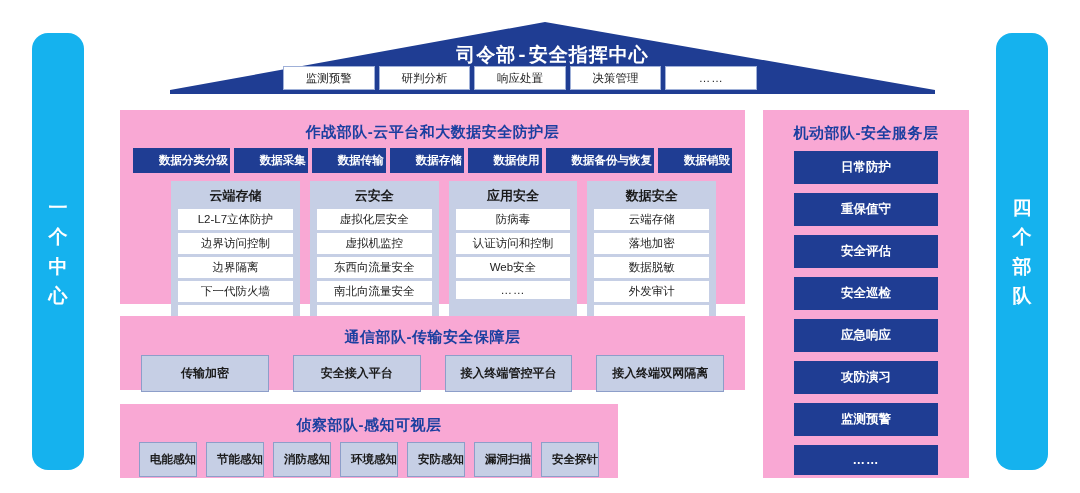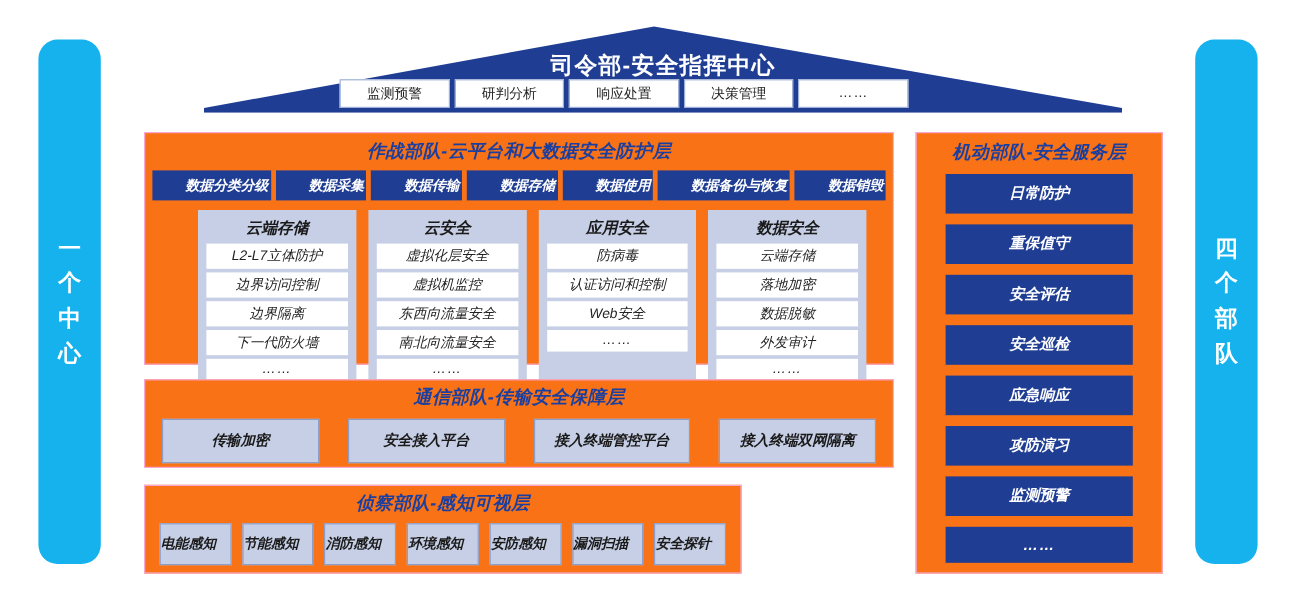--- a/index.html
+++ b/index.html
@@ -56,20 +56,21 @@
   #roof-title {
     position: absolute;
     left: 0; top: 24px;
     width: 765px;
     text-align: center;
     color: #ffffff;
     font-size: 19px;
     font-weight: bold;
     letter-spacing: 1px;
     z-index: 3;
+    font-family: Liberation Mono, monospace;
   }
   #command-row {
     position: absolute;
     left: 283px; top: 66px;
     width: 474px; height: 24px;
     display: flex;
     gap: 4px;
     z-index: 4;
   }
   #command-row .cmd-btn {
@@ -81,24 +82,23 @@
     display: flex;
     align-items: center;
     justify-content: center;
     box-sizing: border-box;
   }
   .dots { letter-spacing: 1px; color: #555555; }
 
   
   .panel {
     position: absolute;
-    border: 1px solid #f9a8d4;
-    background: #f97316;
-    box-sizing: border-box;
-    font-style: italic;
+    border: 7px solid #f9a8d4;
+    background: #f9a8d4;
+    box-sizing: border-box;
   }
   .panel-title {
     text-align: center;
     color: #1B3FA0;
     font-weight: bold;
     font-size: 15px;
     letter-spacing: 0.5px;
   }
 
   
@@ -173,21 +173,21 @@
   #recon-row {
     display: flex;
     gap: 9px;
     margin: 7px 12px 0 12px;
   }
   .recon-item {
     flex: 1 1 0;
     background: #C6CFE5;
     border: 1px solid #8d9ec9;
     box-sizing: border-box;
-    text-align: left;
+    text-align: right;
     font-size: 11.5px;
     font-weight: bold;
     color: #1a1a1a;
     padding: 9px 0;
   }
 
   
   #panel-services { left: 763px; top: 110px; width: 206px; height: 368px; }
   #svc-title { margin-top: 7px; }
   #svc-list {

